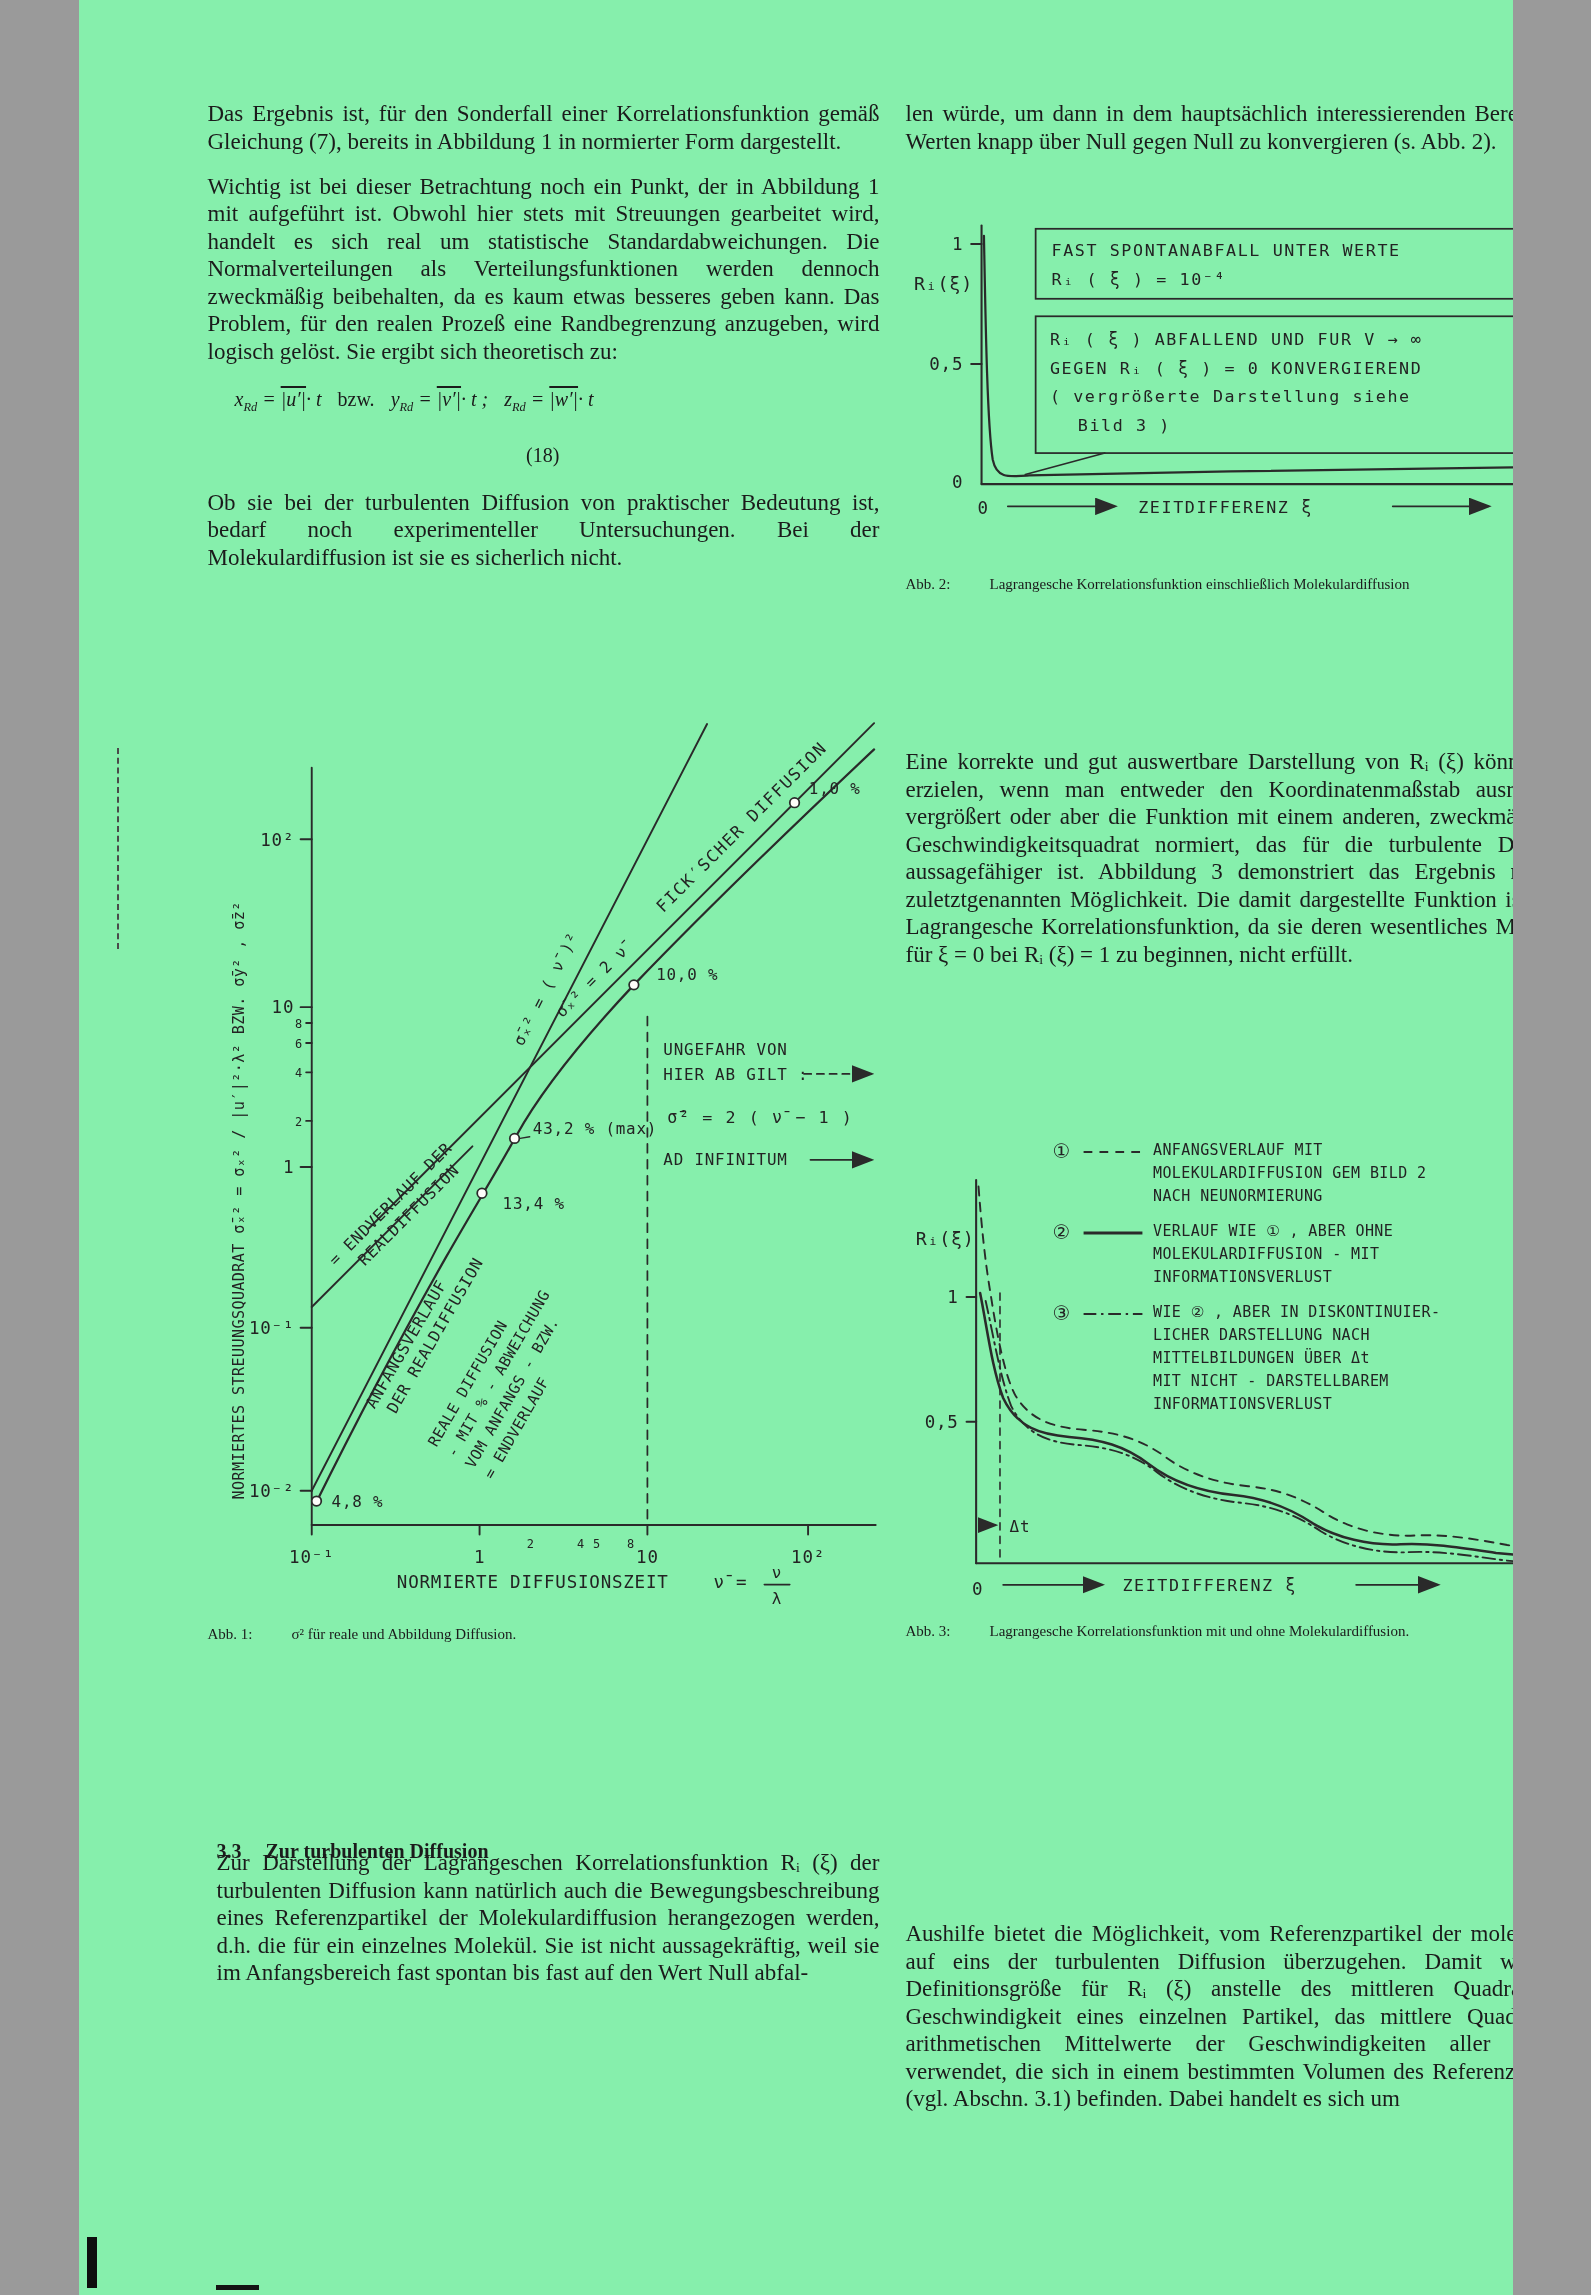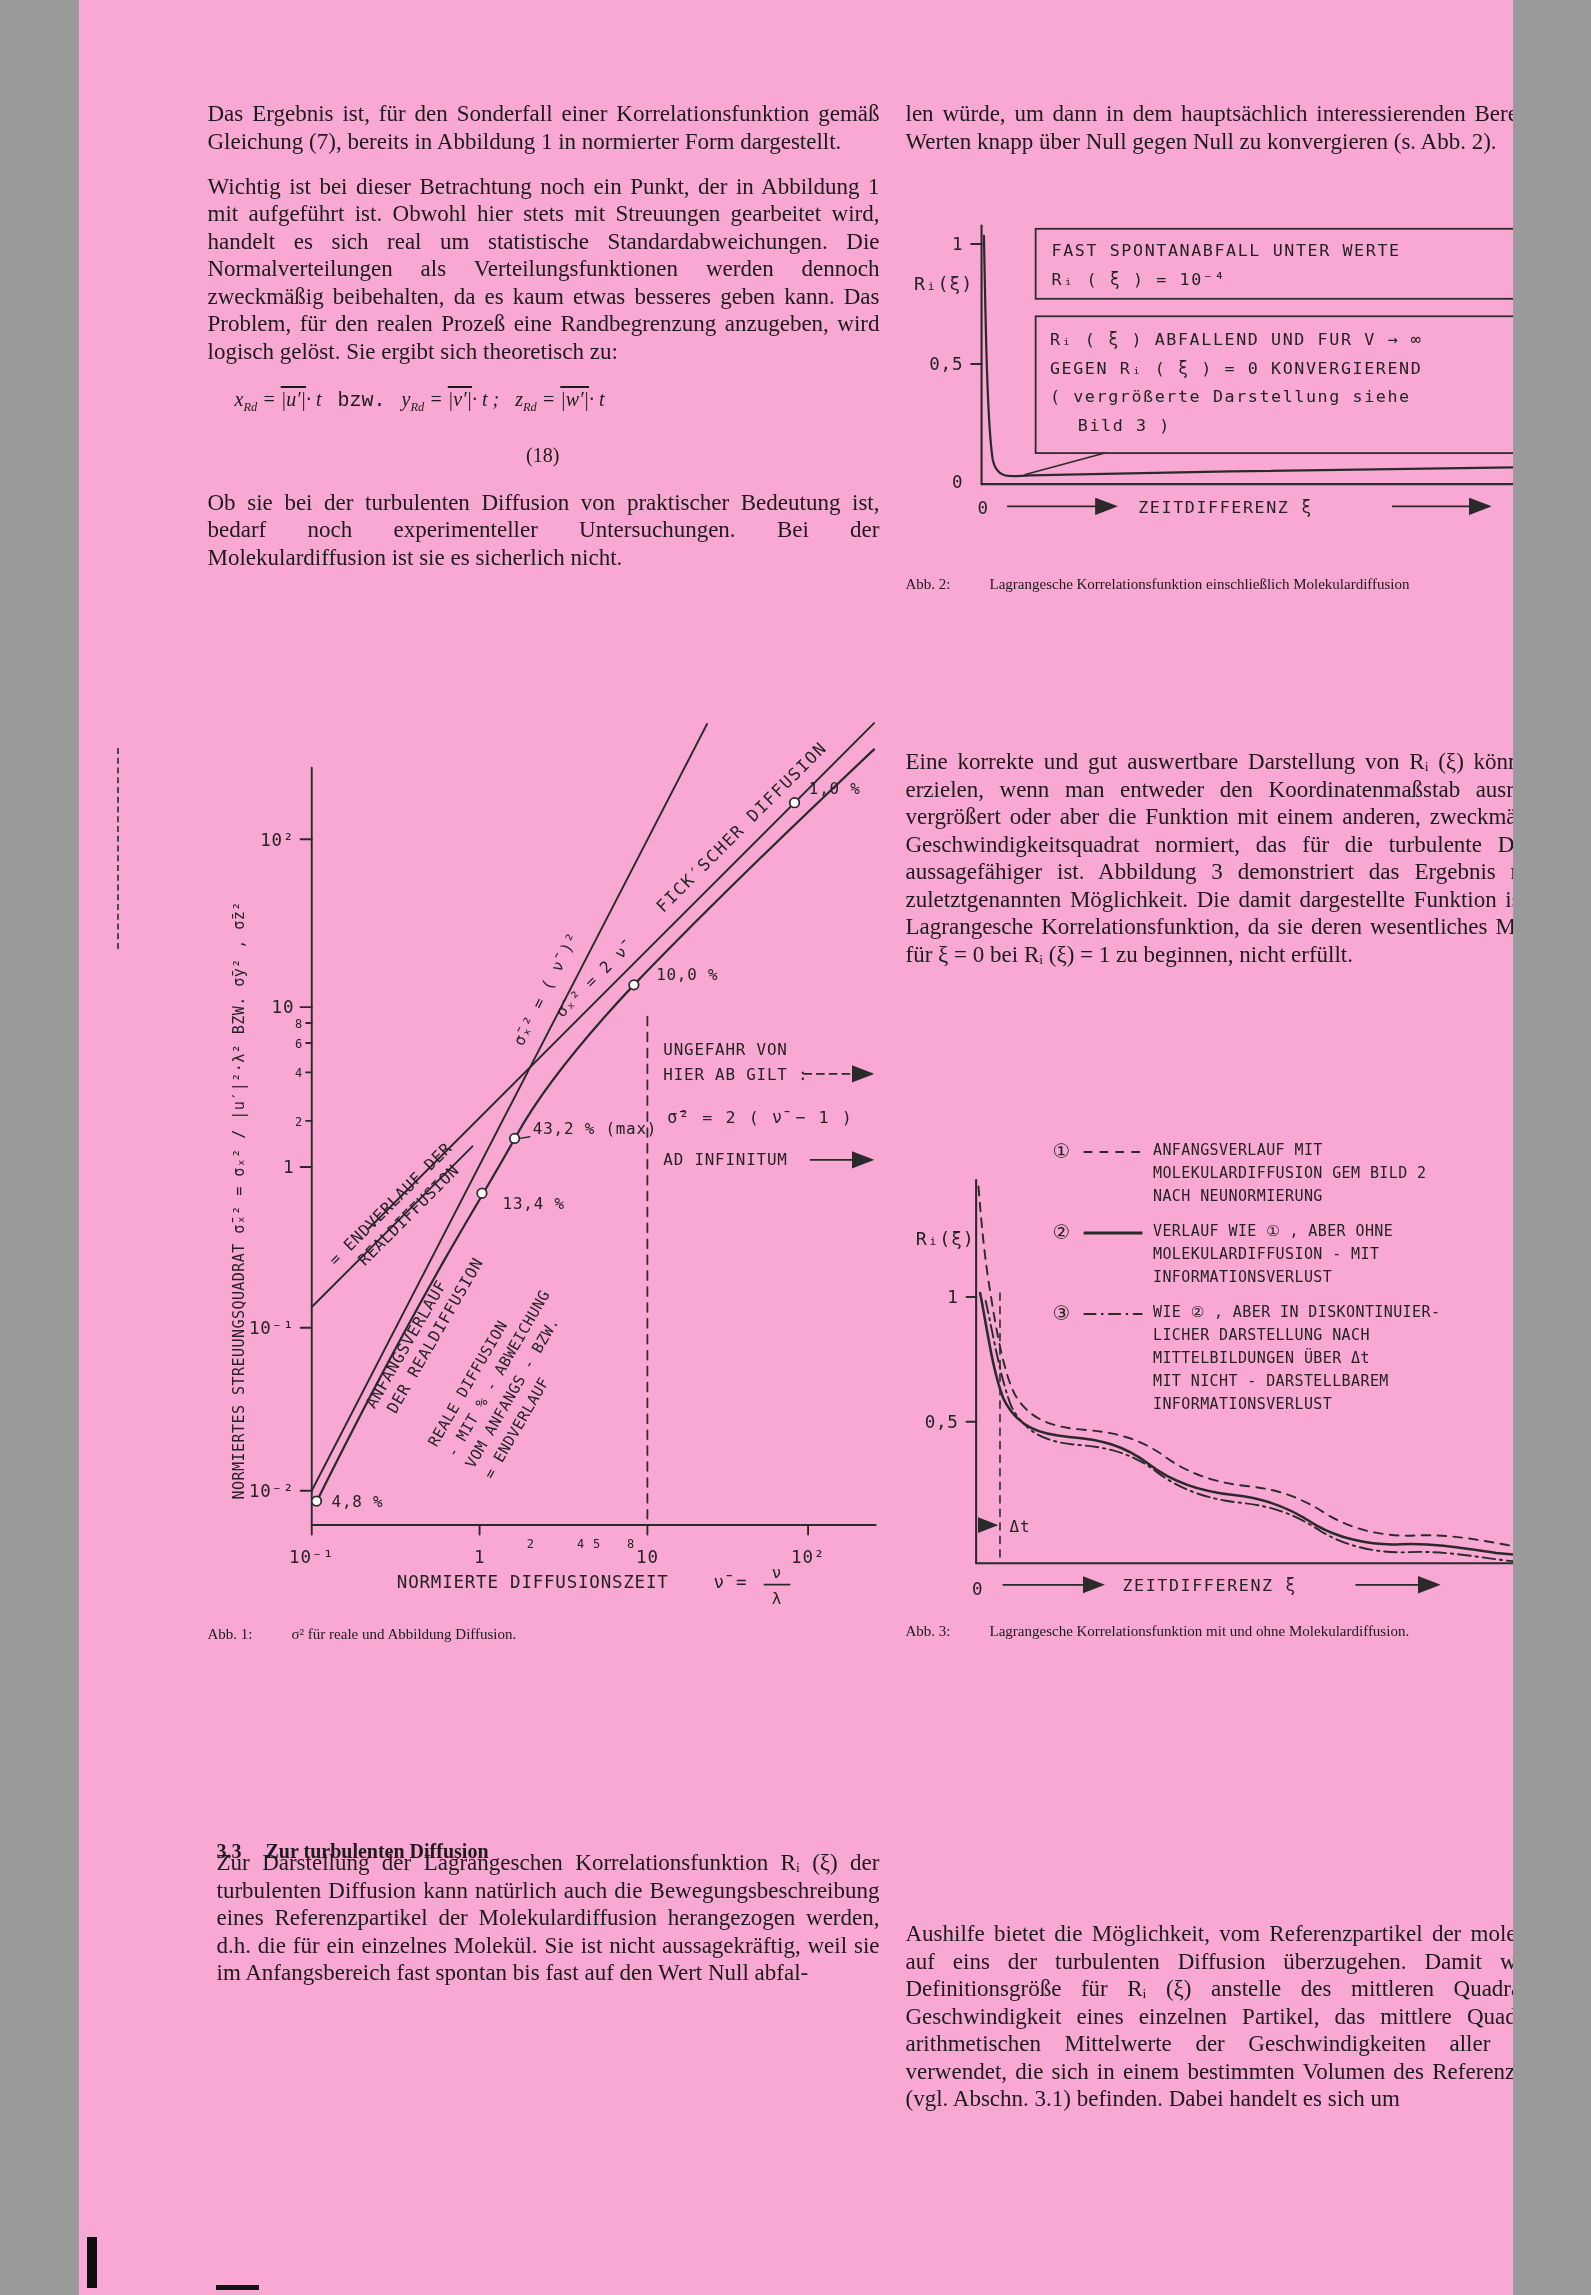--- a/index.html
+++ b/index.html
@@ -1,29 +1,29 @@
 <!DOCTYPE html>
 <html lang="de" style="font-size:12.7px"><head>
 <meta charset="utf-8">
 <style>
   html,body { margin:0; padding:0; background:#9a9a9a; }
   .page {
     position:relative; width:1434px; height:2295px; margin:0 auto;
-    background:#f9a8d4; color:#1b1b1b; overflow:hidden;
+    background:#86efac; color:#1b1b1b; overflow:hidden;
     font-family:"Liberation Serif", serif;
   }
   .col { position:absolute; text-align:justify; font-size:23px; line-height:27.5px; }
   .col p { margin:0 0 17.5px 0; }
 
   
   .equation { margin:20.7px 0 19px 0; font-size:20px; }
   .eq-line { display:flex; gap:16px; padding-left:27px; font-style:italic; align-items:baseline; flex-wrap:wrap;}
   .eq-line sub { font-size:0.62em; font-style:italic; }
   .ov { text-decoration: overline; text-decoration-thickness:1.6px; }
-  .eq-sep { font-style:normal;font-family:Liberation Mono, monospace; }
+  .eq-sep { font-style:normal; }
   .eq-number { text-align:center; margin-top:21px; padding-right:1.6px; font-style:normal; }
 
   
   .caption { position:absolute; display:flex; font-size:15px; line-height:29px; }
   .cap-label { flex:none; width:84px; }
   .cap-text { flex:1; }
 
   
   .fig { position:absolute; }
   .fig svg text { font-family:"DejaVu Sans Mono","DejaVu Sans",monospace; fill:#232323; }

